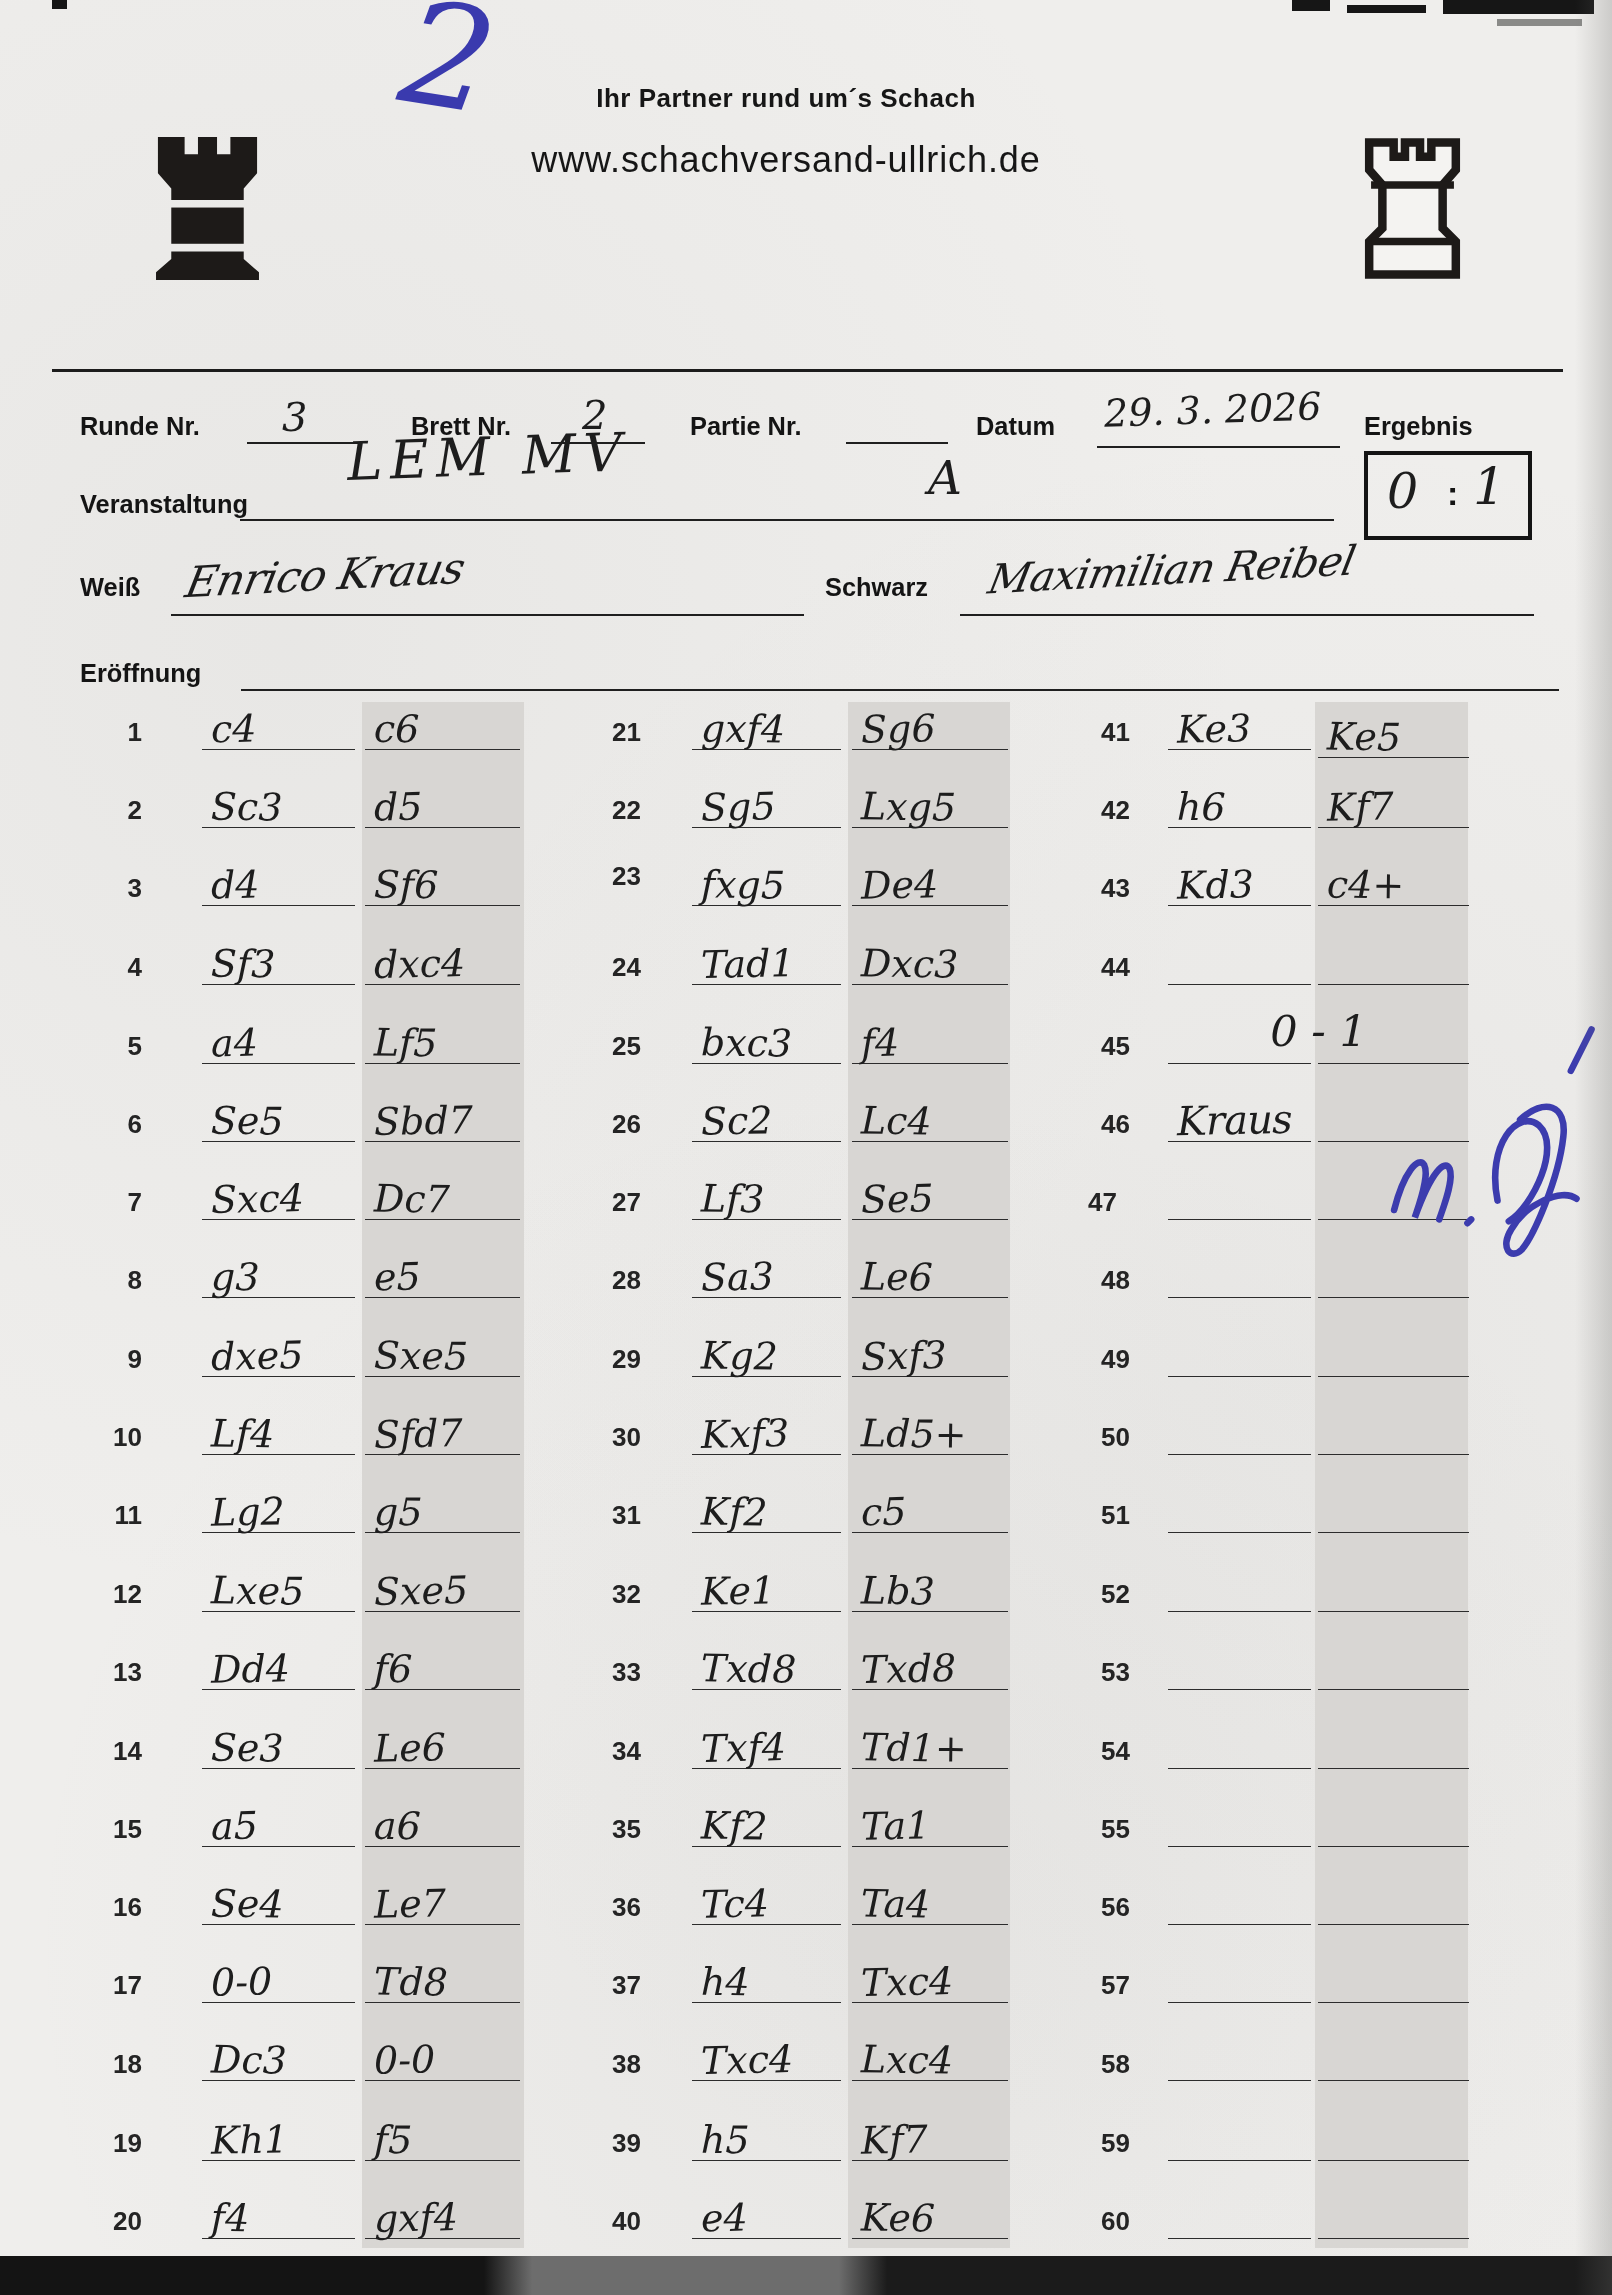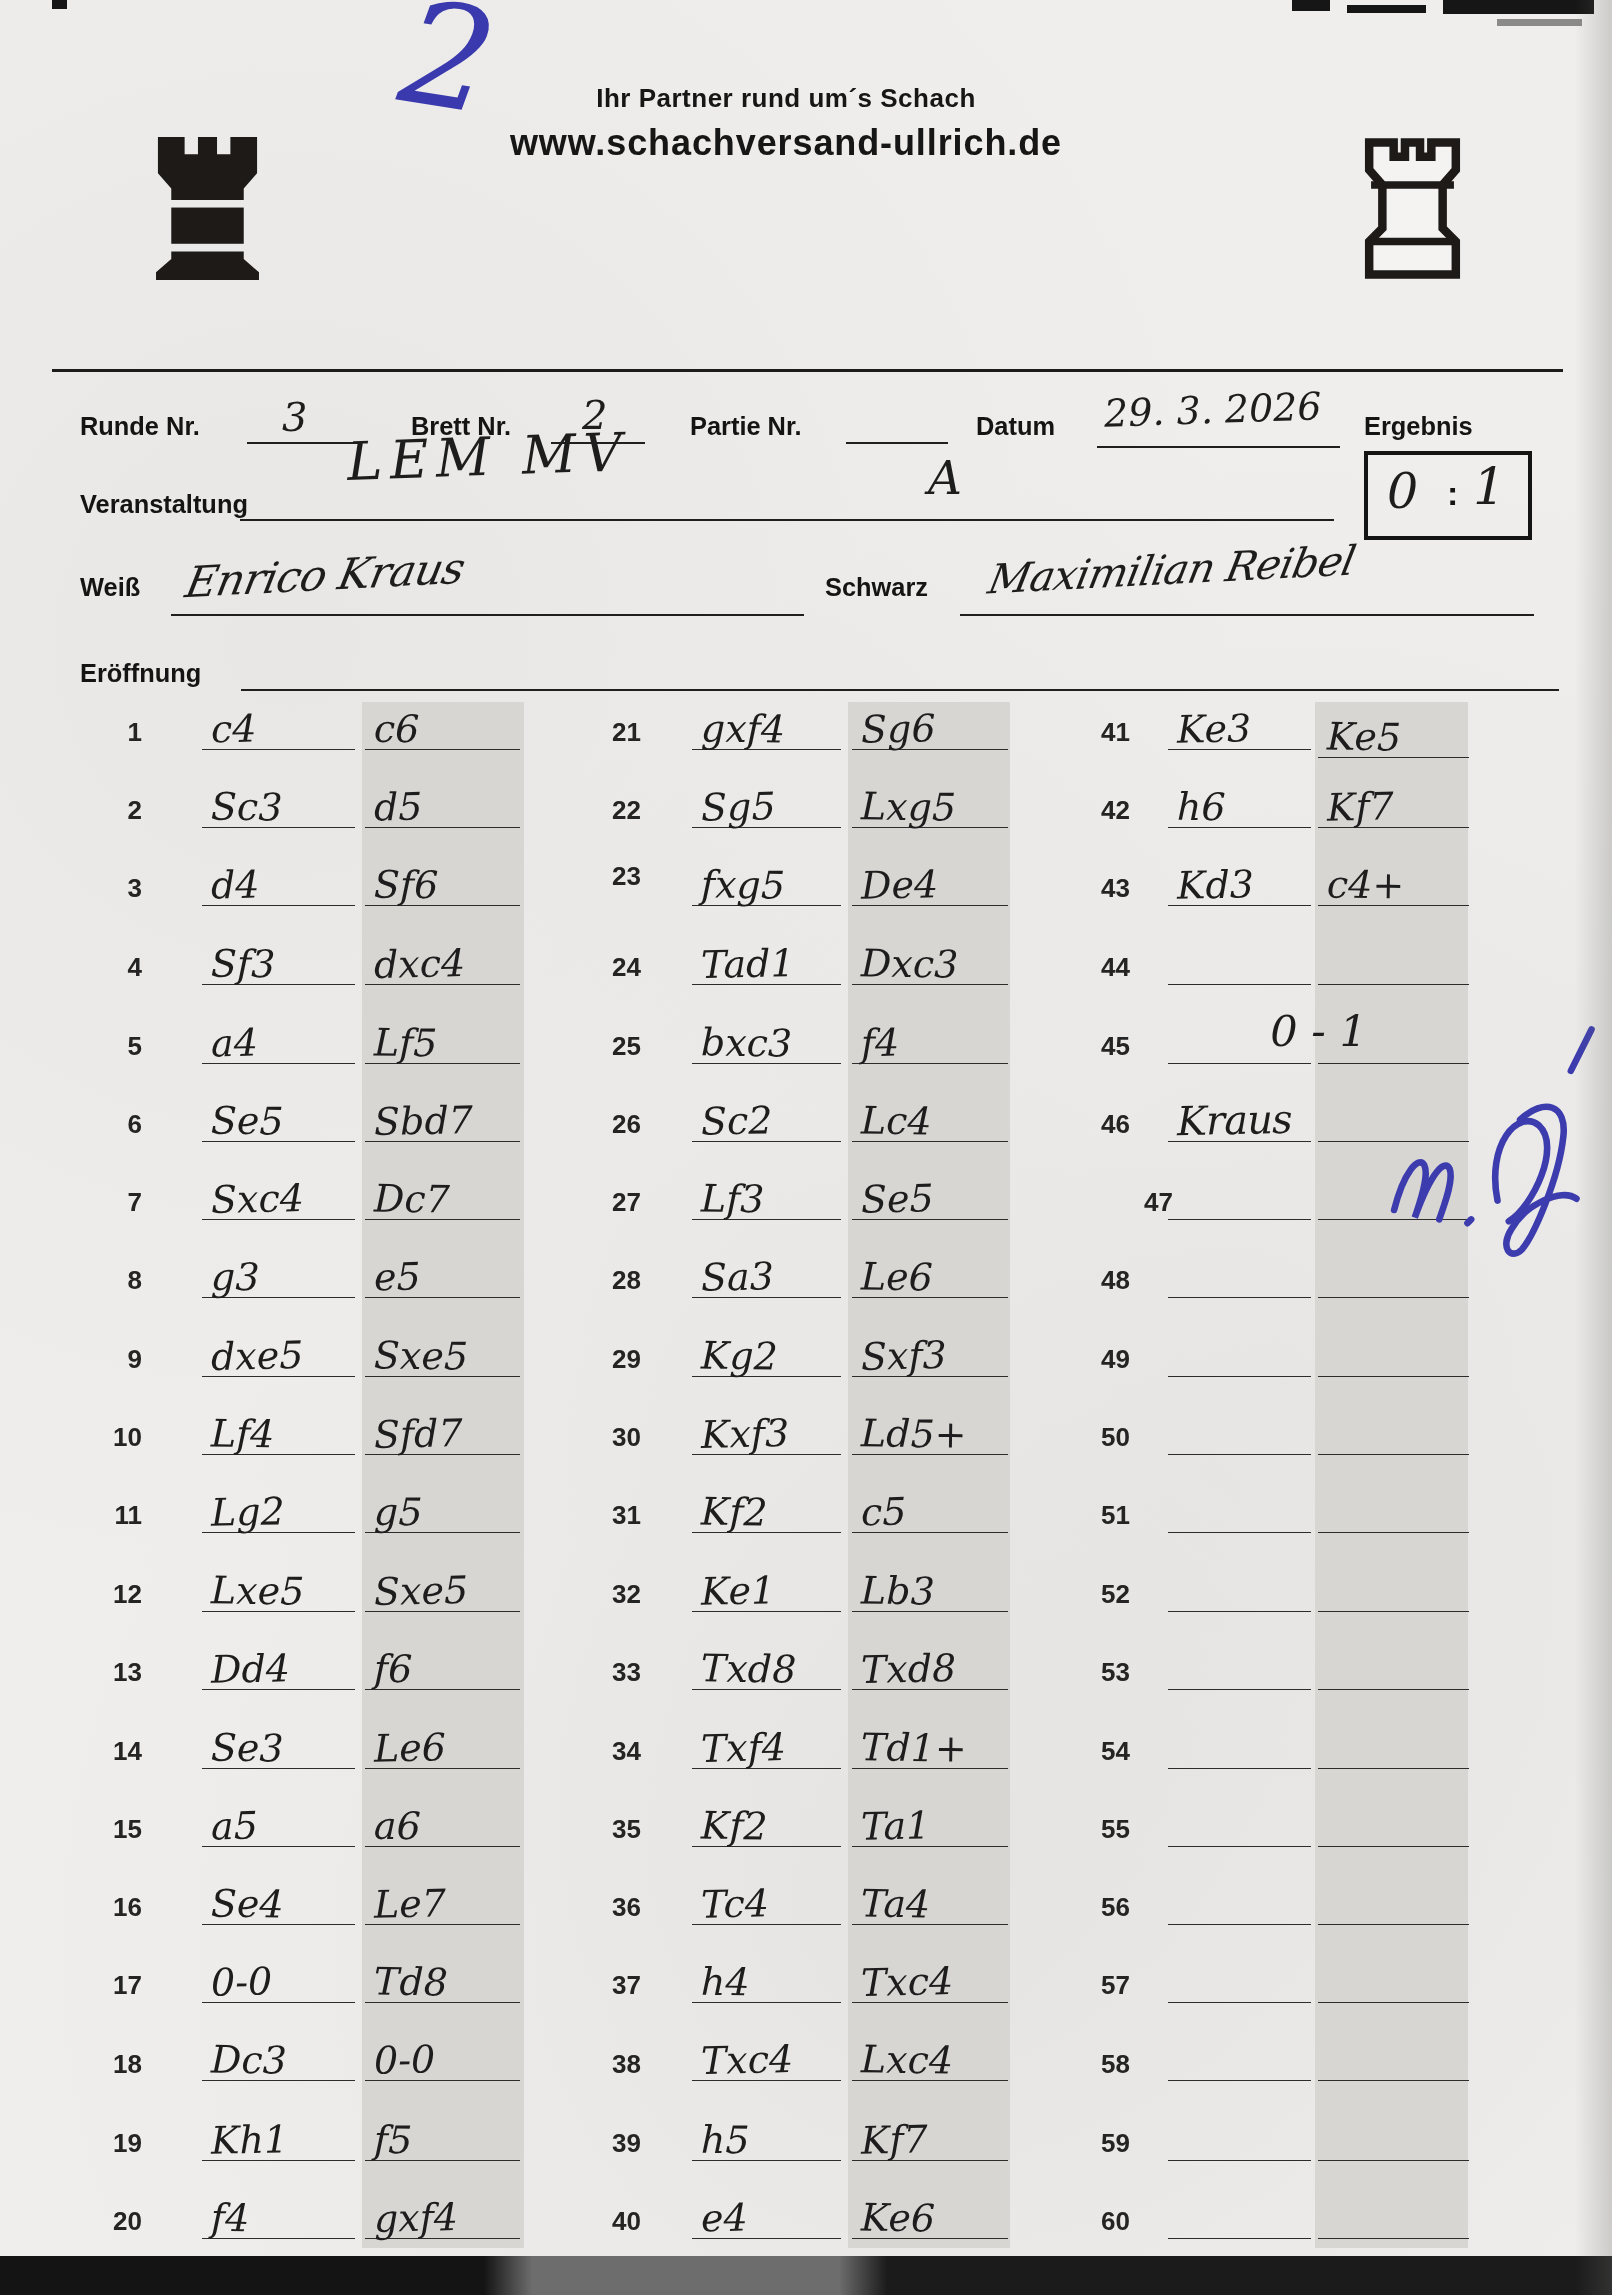--- a/index.html
+++ b/index.html
@@ -14,21 +14,21 @@
     background:linear-gradient(90deg,transparent,rgba(110,110,108,.28));pointer-events:none;}
 
   
   .hdr{position:absolute;left:240px;top:83px;width:1092px;text-align:center;}
   .tagline{font-size:26px;font-weight:600;letter-spacing:0.5px;}
   .company{font-size:44px;font-weight:700;margin-top:5.6px;letter-spacing:0.5px;}
   .addr{font-size:28px;font-weight:700;margin-top:9.4px;}
   .addr .gap{display:inline-block;width:49px;}
   .phone{font-size:28px;font-weight:700;margin-top:5.6px;}
   .phone .gap{display:inline-block;width:66px;}
-  .site{font-size:36px;font-weight:700;margin-top:8px;letter-spacing:0.9px;}
+  .site{font-size:36px;font-weight:400;margin-top:25px;letter-spacing:0.9px;}
 
   .rook{position:absolute;}
   .rule{position:absolute;background:#1c1c1c;}
 
   
   .hw{font-family:"DejaVu Serif", serif;font-style:italic;color:#1d1d1d;white-space:nowrap;}
   .blue{color:#3a3aae;}
   .sig{transform:skewX(-14deg) rotate(-3deg);letter-spacing:-0.9px;}
 
   .lbl{position:absolute;font-size:25.4px;font-weight:600;color:#141414;}
@@ -449,21 +449,21 @@
         <span class="hw"></span>
       </div>
       <div class="note hw" style="left: 1196px; top: 304px; width: 245px;">0 - 1</div>
       <div class="num" style="left: 1075px; top: 407px;">46</div>
       <div class="cell sigcell" style="left: 1168px; top: 392px; width: 143px;">
         <span class="hw sig">Kraus</span>
       </div>
       <div class="cell" style="left: 1318px; top: 392px; width: 151px;">
         <span class="hw"></span>
       </div>
-      <div class="num" style="left: 1118px; top: 485px;">47</div>
+      <div class="num" style="left: 1075px; top: 485px; text-align: center;">47</div>
       <div class="cell" style="left: 1168px; top: 470px; width: 143px;">
         <span class="hw"></span>
       </div>
       <div class="cell" style="left: 1318px; top: 470px; width: 151px;">
         <span class="hw"></span>
       </div>
       <div class="num" style="left: 1075px; top: 563px;">48</div>
       <div class="cell" style="left: 1168px; top: 548px; width: 143px;">
         <span class="hw"></span>
       </div>

